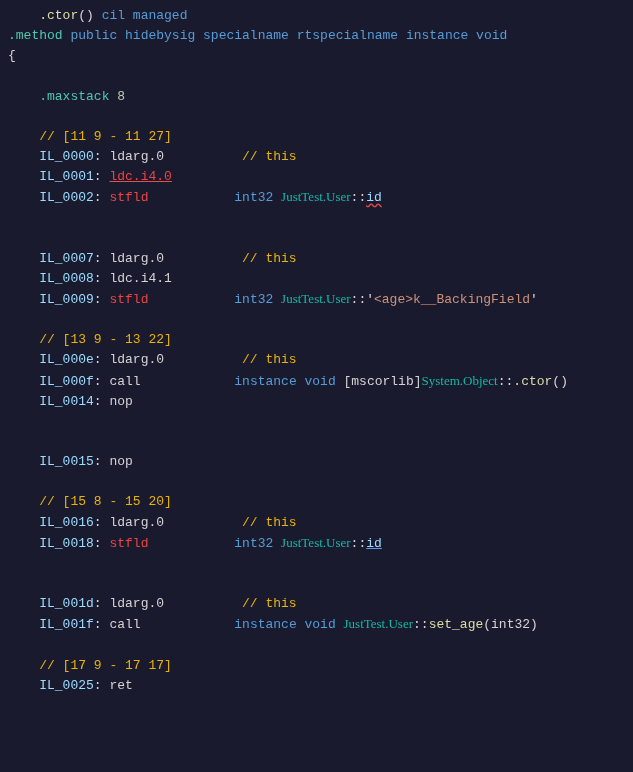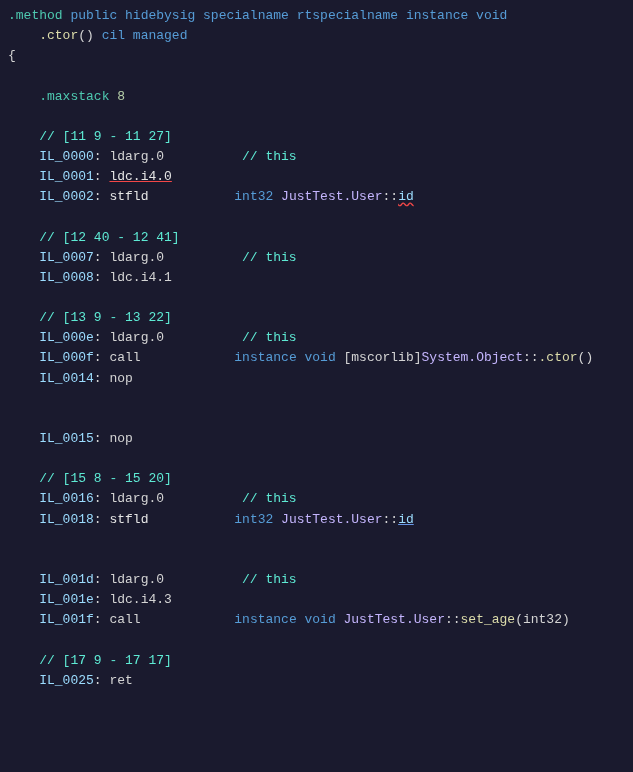--- a/index.html
+++ b/index.html
@@ -18,64 +18,64 @@
       position: relative;
       line-height: 1.55;
     }
     .line {
       white-space: pre;
       display: block;
       min-height: 1.55em;
     }
     .kw-green { color: #4ec9b0; }
     .kw-blue { color: #569cd6; }
-    .kw-red { color: #e5e5e5; }
+    .kw-red { color: #ef4444; }
     .kw-yellow { color: #dcdcaa; }
     .kw-white { color: #d4d4d4; }
-    .kw-comment { color: #5eead4; }
+    .kw-comment { color: #eab308; }
     .kw-string { color: #ce9178; }
     .kw-cyan { color: #9cdcfe; }
     .kw-light { color: #b5cea8; }
-    .kw-class { color: #c4b5fd; }
+    .kw-class { color: #14b8a6; font-family: Liberation Serif, serif; }
   </style>
 </head>
 <body>
 
 <div class="code-container" style="position:relative;">
   <div id="code-lines">
+      <div class="line"><span>    </span><span class="kw-yellow">.ctor</span><span class="kw-white">() </span><span class="kw-blue">cil </span><span class="kw-blue">managed</span></div>
       <div class="line"><span class="kw-green">.method </span><span class="kw-blue">public </span><span class="kw-blue">hidebysig </span><span class="kw-blue">specialname </span><span class="kw-blue">rtspecialname </span><span class="kw-blue">instance </span><span class="kw-blue">void</span></div>
-      <div class="line"><span>    </span><span class="kw-yellow">.ctor</span><span class="kw-white">() </span><span class="kw-blue">cil </span><span class="kw-blue">managed</span></div>
       <div class="line"><span class="kw-white">{</span></div>
       <div class="line"></div>
       <div class="line"><span>    </span><span class="kw-green">.maxstack </span><span class="kw-light">8</span></div>
       <div class="line"></div>
       <div class="line"><span>    </span><span class="kw-comment">// [11 9 - 11 27]</span></div>
       <div class="line"><span>    </span><span class="kw-cyan">IL_0000</span><span class="kw-white">: </span><span class="kw-white">ldarg.0</span><span class="kw-white">          </span><span class="kw-comment">// this</span></div>
       <div class="line"><span>    </span><span class="kw-cyan">IL_0001</span><span class="kw-white">: </span><span class="kw-red" style="text-decoration: underline rgb(244, 71, 71);">ldc.i4.0</span><span class="kw-white">         </span></div>
       <div class="line"><span>    </span><span class="kw-cyan">IL_0002</span><span class="kw-white">: </span><span class="kw-red">stfld</span><span class="kw-white">           </span><span class="kw-blue">int32 </span><span class="kw-class">JustTest.User</span><span class="kw-white">::</span><span class="kw-cyan" style="text-decoration: underline wavy rgb(244, 71, 71);">id</span></div>
       <div class="line"></div>
-      <div class="line"><span>    </span><span class="kw-comment">// [12 40 - 12 41]</span></div>
+      <div class="line"><span>    </span></div>
       <div class="line"><span>    </span><span class="kw-cyan">IL_0007</span><span class="kw-white">: </span><span class="kw-white">ldarg.0</span><span class="kw-white">          </span><span class="kw-comment">// this</span></div>
       <div class="line"><span>    </span><span class="kw-cyan">IL_0008</span><span class="kw-white">: </span><span class="kw-white">ldc.i4.1</span></div>
+      <div class="line"><span>    </span><span class="kw-cyan">IL_0009</span><span class="kw-white">: </span><span class="kw-red">stfld</span><span class="kw-white">           </span><span class="kw-blue">int32 </span><span class="kw-class">JustTest.User</span><span class="kw-white">::'</span><span class="kw-string">&lt;age&gt;k__BackingField</span><span class="kw-white">'</span></div>
       <div class="line"></div>
       <div class="line"><span>    </span><span class="kw-comment">// [13 9 - 13 22]</span></div>
       <div class="line"><span>    </span><span class="kw-cyan">IL_000e</span><span class="kw-white">: </span><span class="kw-white">ldarg.0</span><span class="kw-white">          </span><span class="kw-comment">// this</span></div>
       <div class="line"><span>    </span><span class="kw-cyan">IL_000f</span><span class="kw-white">: </span><span class="kw-white">call</span><span class="kw-white">            </span><span class="kw-blue">instance </span><span class="kw-blue">void </span><span class="kw-white">[mscorlib]</span><span class="kw-class">System.Object</span><span class="kw-white">::</span><span class="kw-yellow">.ctor</span><span class="kw-white">()</span></div>
       <div class="line"><span>    </span><span class="kw-cyan">IL_0014</span><span class="kw-white">: </span><span class="kw-white">nop</span></div>
       <div class="line"></div>
       <div class="line"><span>    </span></div>
       <div class="line"><span>    </span><span class="kw-cyan">IL_0015</span><span class="kw-white">: </span><span class="kw-white">nop</span></div>
       <div class="line"></div>
       <div class="line"><span>    </span><span class="kw-comment">// [15 8 - 15 20]</span></div>
       <div class="line"><span>    </span><span class="kw-cyan">IL_0016</span><span class="kw-white">: </span><span class="kw-white">ldarg.0</span><span class="kw-white">          </span><span class="kw-comment">// this</span></div>
       <div class="line"><span>    </span><span class="kw-cyan">IL_0018</span><span class="kw-white">: </span><span class="kw-red">stfld</span><span class="kw-white">           </span><span class="kw-blue">int32 </span><span class="kw-class">JustTest.User</span><span class="kw-white">::</span><span class="kw-cyan" style="text-decoration: underline rgb(103, 150, 230);">id</span></div>
       <div class="line"></div>
       <div class="line"><span>    </span></div>
       <div class="line"><span>    </span><span class="kw-cyan">IL_001d</span><span class="kw-white">: </span><span class="kw-white">ldarg.0</span><span class="kw-white">          </span><span class="kw-comment">// this</span></div>
-      <div class="line"><span>    </span><span class="kw-cyan">IL_001e</span><span class="kw-white">: </span><span class="kw-white">ldc.i4.3</span></div>
       <div class="line"><span>    </span><span class="kw-cyan">IL_001f</span><span class="kw-white">: </span><span class="kw-white">call</span><span class="kw-white">            </span><span class="kw-blue">instance </span><span class="kw-blue">void </span><span class="kw-class">JustTest.User</span><span class="kw-white">::</span><span class="kw-yellow">set_age</span><span class="kw-white">(int32)</span></div>
       <div class="line"></div>
       <div class="line"><span>    </span><span class="kw-comment">// [17 9 - 17 17]</span></div>
       <div class="line"><span>    </span><span class="kw-cyan">IL_0025</span><span class="kw-white">: </span><span class="kw-white">ret</span></div>
       <div class="line"></div>
       <div class="line"></div>
     </div>
 
 </div>
 

